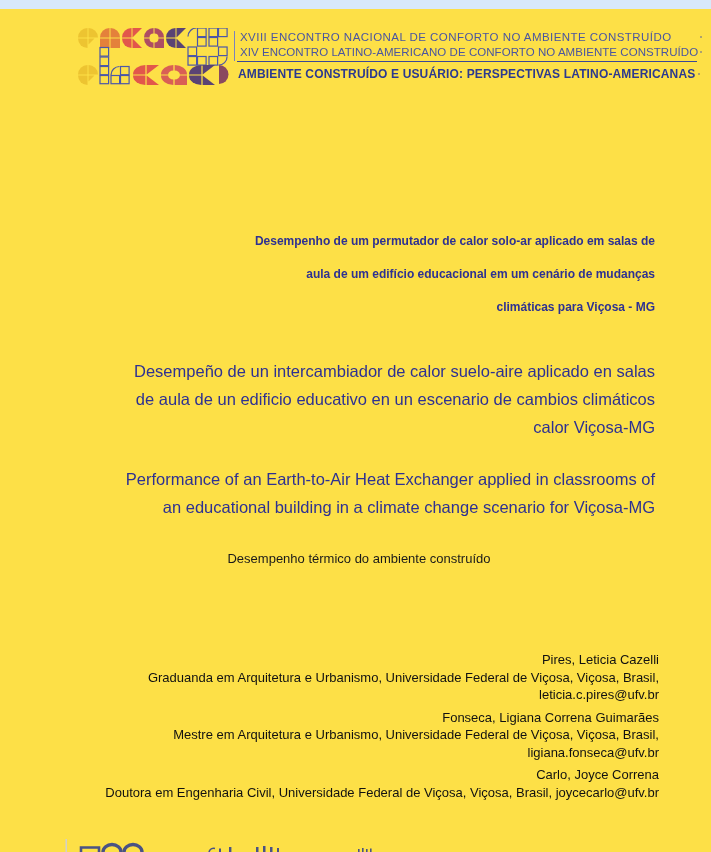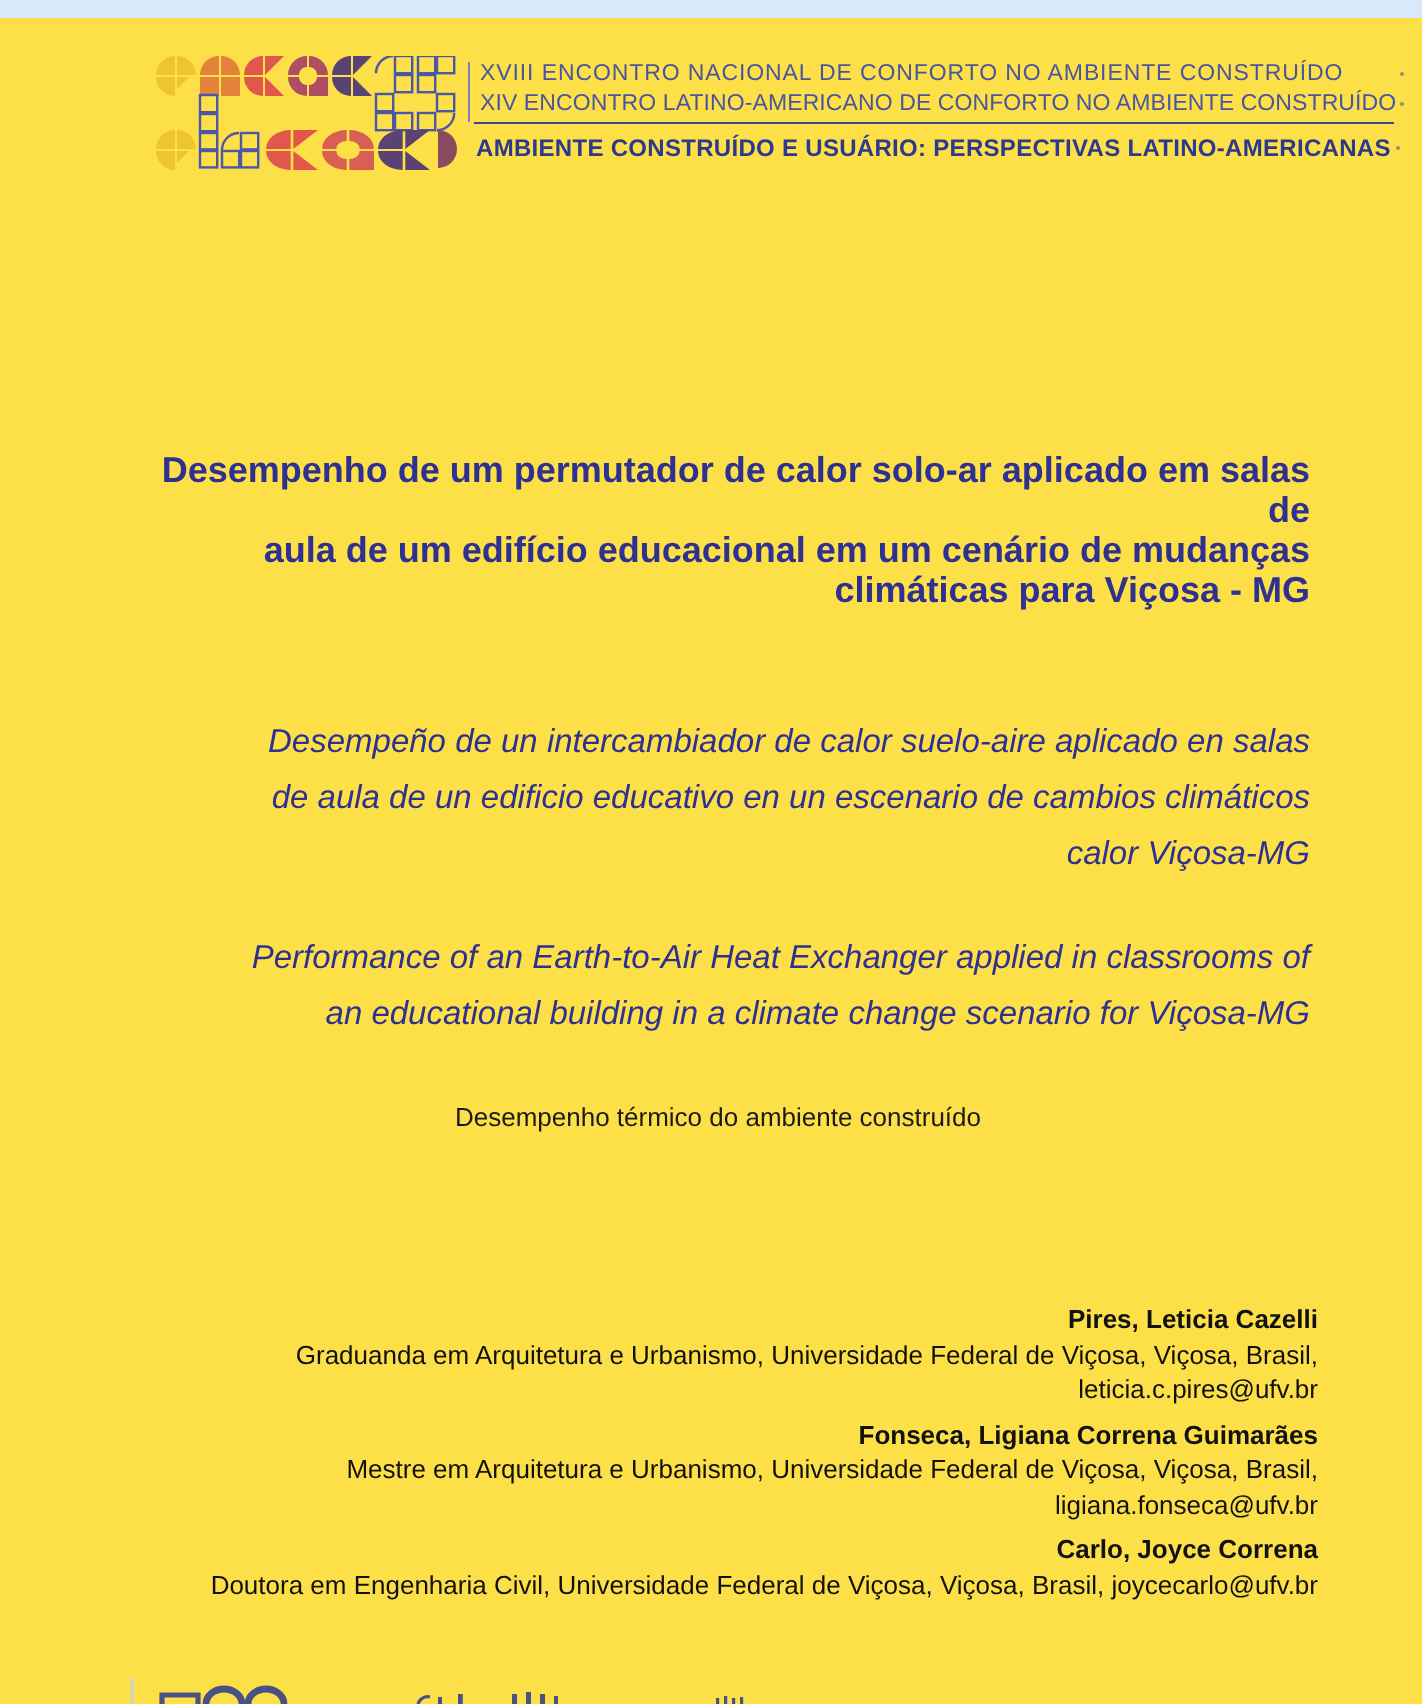--- a/index.html
+++ b/index.html
@@ -12,31 +12,31 @@
   .vdivider{position:absolute;left:234px;top:31px;width:1px;height:30px;background:#7a82bd;}
   .conf-line{position:absolute;left:240px;width:470px;font-size:11.5px;letter-spacing:.45px;
     color:#4a55a0;white-space:nowrap;}
   .conf1{top:31px;}
   .conf2{top:46px;letter-spacing:.05px;}
   .hrule{position:absolute;left:237px;top:61px;width:460px;height:1.4px;background:#3b4897;}
   .tagline{position:absolute;left:238px;top:67px;width:470px;font-size:12px;font-weight:bold;
     letter-spacing:.15px;color:#2b3990;white-space:nowrap;}
   .dot{position:absolute;width:2px;height:2px;background:#4a55a0;border-radius:50%;opacity:.6;}
   .title-pt{position:absolute;right:56px;top:225px;width:600px;text-align:right;
-    font-size:18px;line-height:20px;font-weight:bold;color:#2e3192;}
+    font-size:12px;line-height:33px;font-weight:bold;color:#2e3192;}
   .title-sec{position:absolute;right:56px;width:600px;text-align:right;
-    font-size:16.5px;line-height:28px;font-style:italic;color:#2e3192;}
+    font-size:16.5px;line-height:28px;color:#2e3192;}
   .title-es{top:357px;}
   .title-en{top:449px;margin-top:16px;}
   .topic{position:absolute;right:52px;top:551px;width:600px;text-align:center;
     font-size:13px;color:#1a1a1a;}
   .authors{position:absolute;right:52px;top:651px;width:600px;text-align:right;
     font-size:13px;line-height:17.5px;color:#111;}
   .author{margin-bottom:5px;}
-  .author .name{font-weight:bold;}
+  .author .name{font-weight:normal;}
   .footer-strip{position:absolute;left:0;top:836px;width:711px;height:16px;}
 </style>
 </head>
 <body>
 
 <div class="page">
 
   <div class="topbar"></div>
 
   <svg class="logo" width="152" height="57" viewBox="0 0 152 57" aria-hidden="true">

